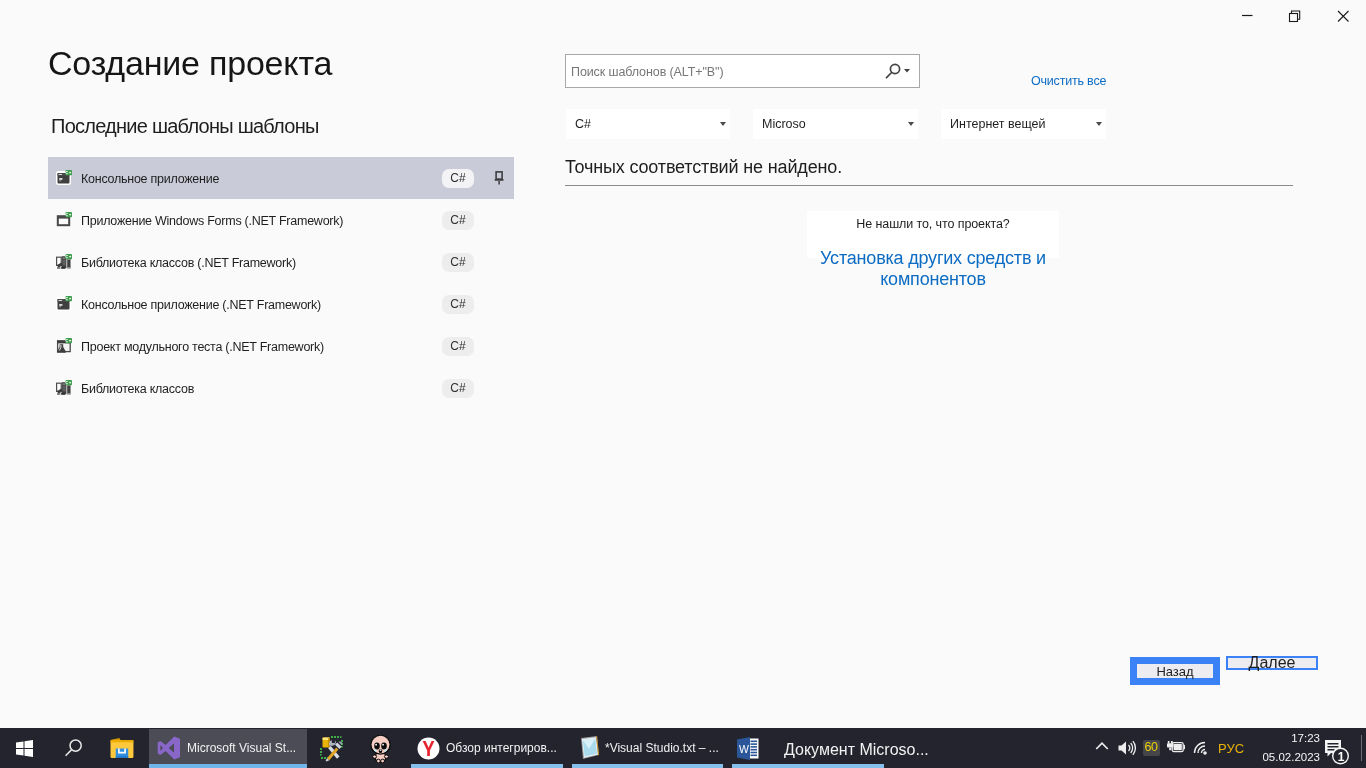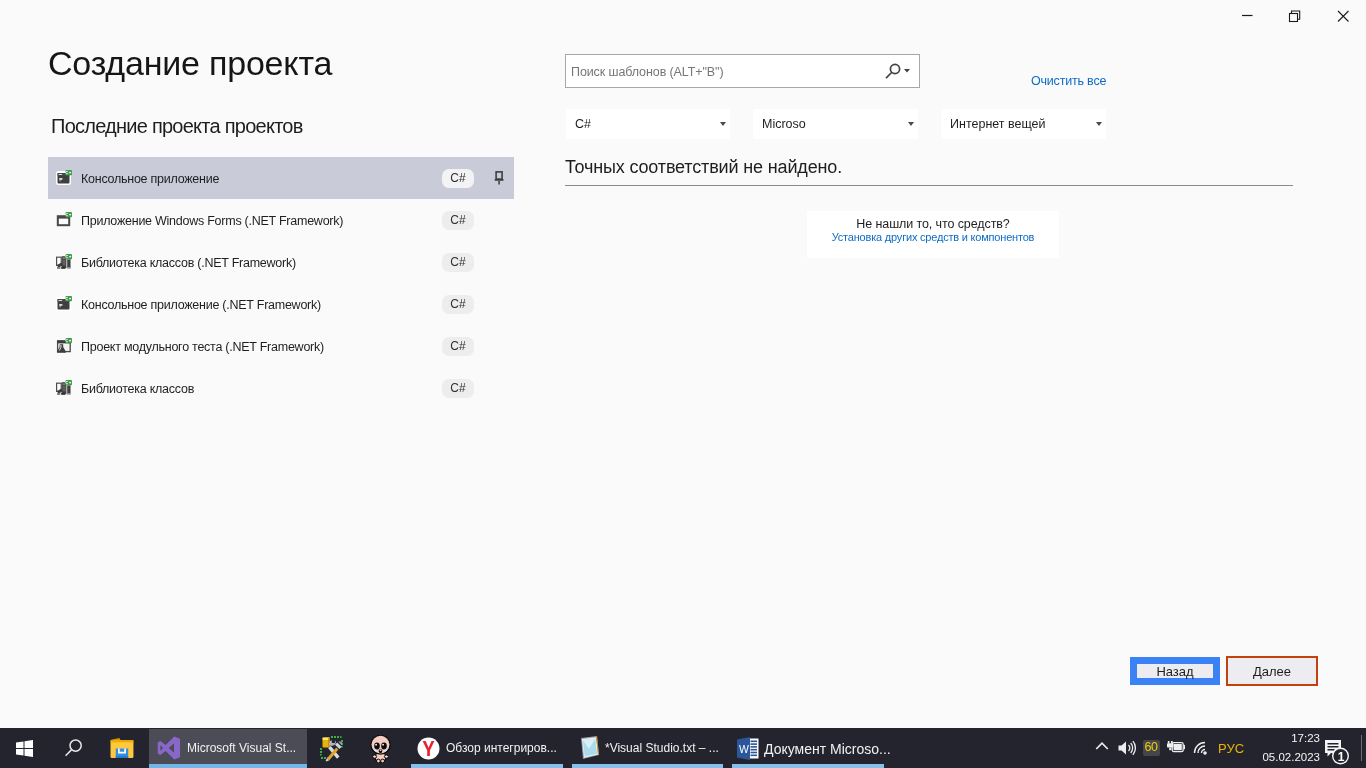--- a/index.html
+++ b/index.html
@@ -19,21 +19,21 @@
 
 <svg class="abs" style="left:1230px;top:0;width:136px;height:32px" viewBox="0 0 136 32">
   <line x1="12" y1="15.5" x2="22.5" y2="15.5" stroke="#1a1a1a" stroke-width="1.2"></line>
   <rect x="59.5" y="13.5" width="8" height="8" fill="none" stroke="#1a1a1a" stroke-width="1.1"></rect>
   <path d="M61.5 13.5 V11 H69.7 V19.2 H67.5" fill="none" stroke="#1a1a1a" stroke-width="1.1"></path>
   <line x1="108" y1="11" x2="118.5" y2="21.5" stroke="#1a1a1a" stroke-width="1.1"></line>
   <line x1="118.5" y1="11" x2="108" y2="21.5" stroke="#1a1a1a" stroke-width="1.1"></line>
 </svg>
 
 <div class="abs" style="left:48px;top:44px;font-size:34px;color:#161616;letter-spacing:-0.2px">Создание проекта</div>
-<div class="abs" style="left:51px;top:115px;font-size:20px;letter-spacing:-0.75px;color:#1e1e1e">Последние проекта проектов</div>
+<div class="abs" style="left:51px;top:115px;font-size:20px;letter-spacing:-0.75px;color:#1e1e1e">Последние шаблоны шаблоны</div>
 
 <svg width="0" height="0" style="position:absolute">
   <defs>
     <g id="tagCS">
       <rect x="9.5" y="0" width="6.5" height="5.2" rx="1" fill="#3d9c49"></rect>
       <path d="M11.8 1.5 a1.3 1.3 0 1 0 0 2.2" fill="none" stroke="#fff" stroke-width="0.85"></path>
       <rect x="13.2" y="1.9" width="1.9" height="1.4" fill="#eef7ef"></rect>
     </g>
     <g id="icoConsole">
       <rect x="0" y="1" width="15" height="14" rx="2.5" fill="#fff"></rect>
@@ -132,28 +132,28 @@
 <div class="abs" style="left:1031px;top:74px;font-size:12.5px;letter-spacing:-0.2px;color:#0c6cc4">Очистить все</div>
 
 <div class="abs dd" style="left:566px;top:109px;width:164px">C#</div>
 <div class="abs dd" style="left:753px;top:109px;width:165px">Microso</div>
 <div class="abs dd" style="left:941px;top:109px;width:165px">Интернет вещей</div>
 
 <div class="abs" style="left:565px;top:157px;font-size:18px;letter-spacing:-0.15px;color:#1e1e1e">Точных соответствий не найдено.</div>
 <div class="abs" style="left:565px;top:185px;width:728px;height:1px;background:#8a8a8a"></div>
 
 <div class="abs" style="left:807px;top:211px;width:252px;height:47px;background:#fff;text-align:center">
-  <div style="font-size:12.5px;letter-spacing:-0.1px;color:#1e1e1e;margin-top:6px">Не нашли то, что средств?</div>
-  <div style="font-size:11px;letter-spacing:-0.2px;color:#0c6cc4;margin-top:0">Установка других средств и компонентов</div>
+  <div style="font-size:12.5px;letter-spacing:-0.1px;color:#1e1e1e;margin-top:6px">Не нашли то, что проекта?</div>
+  <div style="font-size:18px;letter-spacing:-0.2px;color:#0c6cc4;margin-top:17px">Установка других средств и компонентов</div>
 </div>
 
 <div class="abs" style="left:1130px;top:657px;width:90px;height:28px;background:#ededf1;border:7px solid #3b82f6;
      font-size:13px;color:#1e1e1e;display:flex;align-items:center;justify-content:center">Назад</div>
-<div class="abs" style="left:1226px;top:656px;width:92px;height:30px;background:#ededf1;border:2px solid #c2410c;
-     font-size:13px;color:#1e1e1e;display:flex;align-items:center;justify-content:center">Далее</div>
+<div class="abs" style="left:1226px;top:656px;width:92px;height:14px;background:#ededf1;border:2px solid #3b82f6;
+     font-size:16px;color:#1e1e1e;display:flex;align-items:center;justify-content:center">Далее</div>
 
 <div class="abs" style="left:0;top:728px;width:1366px;height:40px;background:#23242e;color:#f2f2f2">
 
   <svg class="abs" style="left:16px;top:12px;width:17px;height:17px" viewBox="0 0 17 17">
     <path d="M0 2.6 L7.5 1.5 V8 H0 Z" fill="#fff"></path>
     <path d="M8.5 1.3 L17 0 V8 H8.5 Z" fill="#fff"></path>
     <path d="M0 9 H7.5 V15.5 L0 14.4 Z" fill="#fff"></path>
     <path d="M8.5 9 H17 V17 L8.5 15.7 Z" fill="#fff"></path>
   </svg>
 
@@ -248,21 +248,21 @@
       <rect x="13.5" y="3.5" width="6.5" height="1.6"></rect>
         <rect x="13.5" y="6.3" width="6.5" height="1.6"></rect>
       <rect x="13.5" y="9.1" width="6.5" height="1.6"></rect>
         <rect x="13.5" y="11.9" width="6.5" height="1.6"></rect>
       <rect x="13.5" y="14.7" width="6.5" height="1.6"></rect>
         <rect x="13.5" y="17.5" width="6.5" height="1.6"></rect>
     </g>
     <path d="M0 2.5 L13 0 V23 L0 20.5 Z" fill="#2b579a"></path>
     <text x="2" y="15.5" font-size="10.5" fill="#fff" font-family="Liberation Sans">W</text>
   </svg>
-  <span class="abs" style="left:764px;top:12.5px;font-size:14px">Документ Microso...</span>
+  <span class="abs" style="left:784px;top:12.5px;font-size:16px">Документ Microso...</span>
   <div class="abs" style="left:731.5px;top:35.5px;width:152.5px;height:4.5px;background:#85bfec"></div>
 
   <svg class="abs" style="left:1095px;top:12px;width:14px;height:11px" viewBox="0 0 14 11">
     <path d="M1.2 9 L7 3.2 L12.8 9" fill="none" stroke="#ededed" stroke-width="1.7"></path>
   </svg>
   <svg class="abs" style="left:1118px;top:12px;width:18px;height:16px" viewBox="0 0 18 16">
     <path d="M0.5 5.5 h3 L8 1.5 V14.5 L3.5 10.5 h-3 Z" fill="#ededed"></path>
     <path d="M10.5 5 a4.5 4.5 0 0 1 0 6 M12.7 3 a7.5 7.5 0 0 1 0 10 M14.9 1.2 a10.5 10.5 0 0 1 0 13.6" fill="none" stroke="#ededed" stroke-width="1.3"></path>
   </svg>
   <div class="abs" style="left:1142.5px;top:12px;width:17px;height:15.5px;background:#45454a;border-radius:2px;

